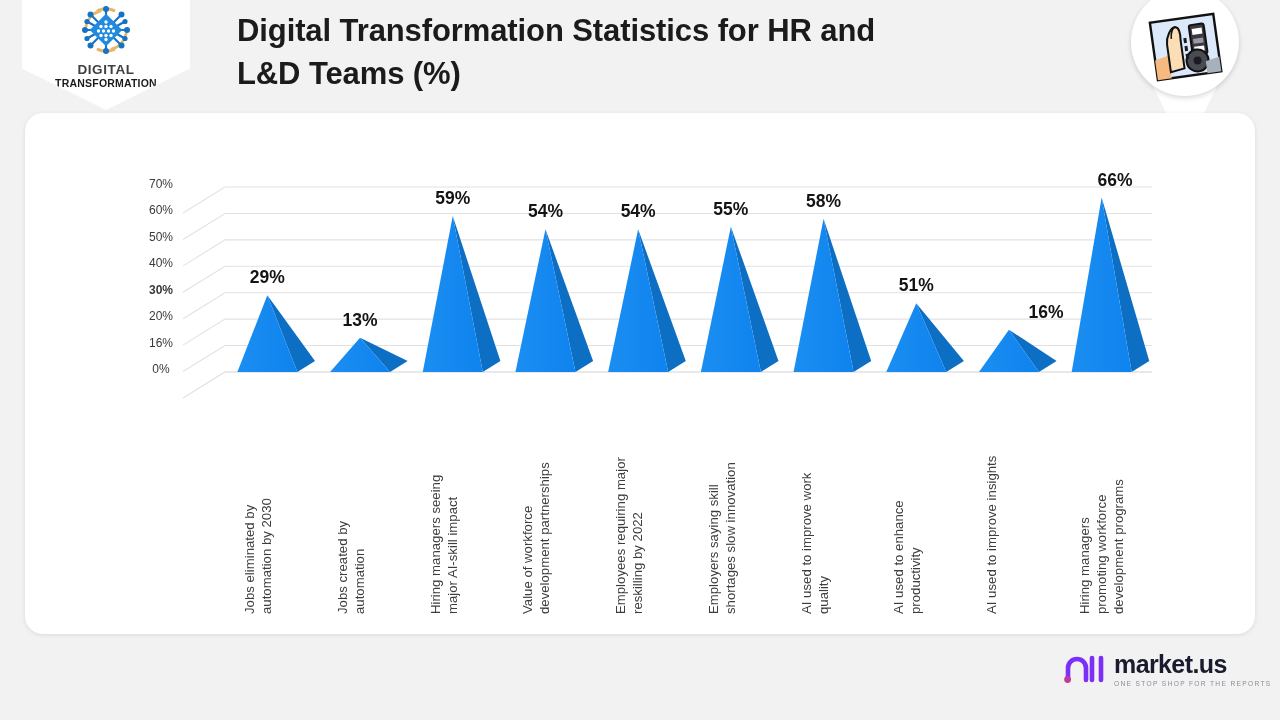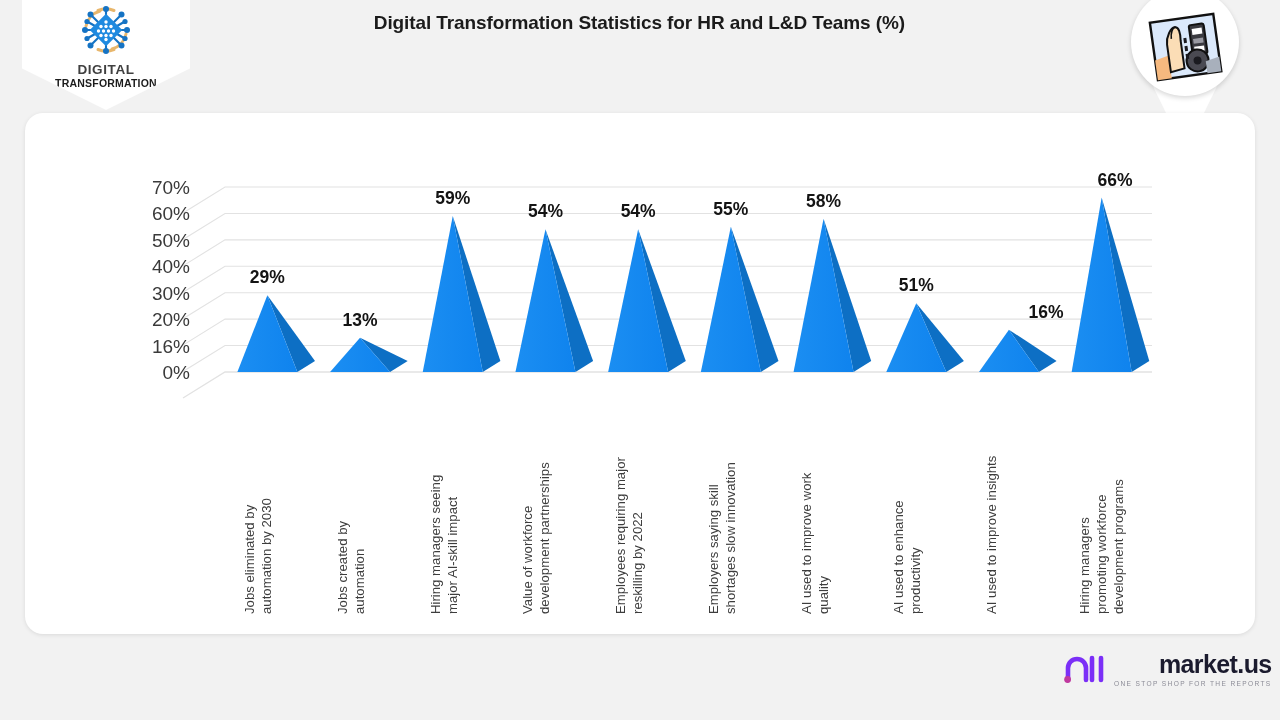--- a/index.html
+++ b/index.html
@@ -10,23 +10,23 @@
     overflow: hidden;
   }
   #root { position: relative; width: 1280px; height: 720px; }
 
   
   .header-bar {
     position: absolute; left: 0; top: 0; width: 1280px; height: 113px;
     background: #f2f2f2;
   }
   .title {
-    position: absolute; left: 205px; top: 10px; width: 700px;
-    font-size: 19px; font-weight: bold; color: #1b1b1b;
-    line-height: 1.38; letter-spacing: -0.1px; text-align: right;
+    position: absolute; left: 237px; top: 10px; width: 700px;
+    font-size: 31px; font-weight: bold; color: #1b1b1b;
+    line-height: 1.38; letter-spacing: -0.1px;
   }
 
   
   .logo-badge {
     position: absolute; left: 22px; top: -38px; width: 168px; height: 148px;
     background: #ffffff;
     clip-path: polygon(0 0, 100% 0, 100% 72%, 50% 100%, 0 72%);
     filter: drop-shadow(2px 4px 4px rgba(0,0,0,0.28));
     display: flex; flex-direction: column; align-items: center;
   }
@@ -56,39 +56,39 @@
     background: #ffffff; border-radius: 18px;
     box-shadow: 0 1px 4px rgba(0,0,0,0.10);
   }
 
   
   .chart-area { position: absolute; left: 0; top: 0; width: 1280px; height: 720px;
     pointer-events: none; }
   .chart-svg { position: absolute; left: 0; top: 0; }
 
   .ytick {
-    position: absolute; text-align: right; width: 58px;
-    font-size: 19px; color: #3a3a3a;
+    position: absolute; text-align: center; width: 58px;
+    font-size: 12px; color: #3a3a3a;
   }
   .vallabel {
     position: absolute; text-align: center;
     font-size: 17.5px; font-weight: bold; color: #141414;
     white-space: nowrap;
   }
   .xlabel {
     position: absolute;
     font-size: 13.2px; color: #3d3d3d; line-height: 1.30;
     writing-mode: vertical-rl; transform: rotate(180deg);
     transform-origin: center;
     text-align: left; white-space: pre-line;
   }
 
   
   .mus { position: absolute; left: 1063px; top: 650px; display: flex; align-items: center; }
-  .mus-txt { margin-left: 7px; text-align: right; }
+  .mus-txt { margin-left: 7px; }
   .mus-name { font-size: 25px; font-weight: 800; color: #1b1b2e; letter-spacing: -0.6px; line-height: 1; }
   .mus-name .dot { color: #1b1b2e; }
   .mus-tag { font-size: 6.6px; color: #8b8b96; letter-spacing: 1.35px; margin-top: 3px; }
 </style>
 </head>
 <body>
 
 <div id="root">
 
   <div class="header-bar"></div>
@@ -239,21 +239,21 @@
             <polygon points="1101.65,197.57142857142858 1131.65,372 1149.2900000000002,361.08" fill="#0d6fc4"></polygon>
             <polygon points="1101.65,197.57142857142858 1071.65,372 1131.65,372" fill="url(#gfront)"></polygon>
           </g>
         </g>
     </svg>
     <div id="yticks">
         <div class="ytick" style="left: 132px; top: 177px;">70%</div>
         <div class="ytick" style="left: 132px; top: 203.429px;">60%</div>
         <div class="ytick" style="left: 132px; top: 229.857px;">50%</div>
         <div class="ytick" style="left: 132px; top: 256.286px;">40%</div>
-        <div class="ytick" style="left: 132px; top: 282.714px;">30%</div>
+        <div class="ytick" style="left: 132px; top: 282.714px; font-weight: bold;">30%</div>
         <div class="ytick" style="left: 132px; top: 309.143px;">20%</div>
         <div class="ytick" style="left: 132px; top: 335.571px;">16%</div>
         <div class="ytick" style="left: 132px; top: 362px;">0%</div>
       </div>
     <div id="vallabels">
         <div class="vallabel" style="left: 222.35px; width: 90px; top: 267.357px;">29%</div>
         <div class="vallabel" style="left: 315.05px; width: 90px; top: 309.643px;">13%</div>
         <div class="vallabel" style="left: 407.75px; width: 90px; top: 188.071px;">59%</div>
         <div class="vallabel" style="left: 500.45px; width: 90px; top: 201.286px;">54%</div>
         <div class="vallabel" style="left: 593.15px; width: 90px; top: 201.286px;">54%</div>

